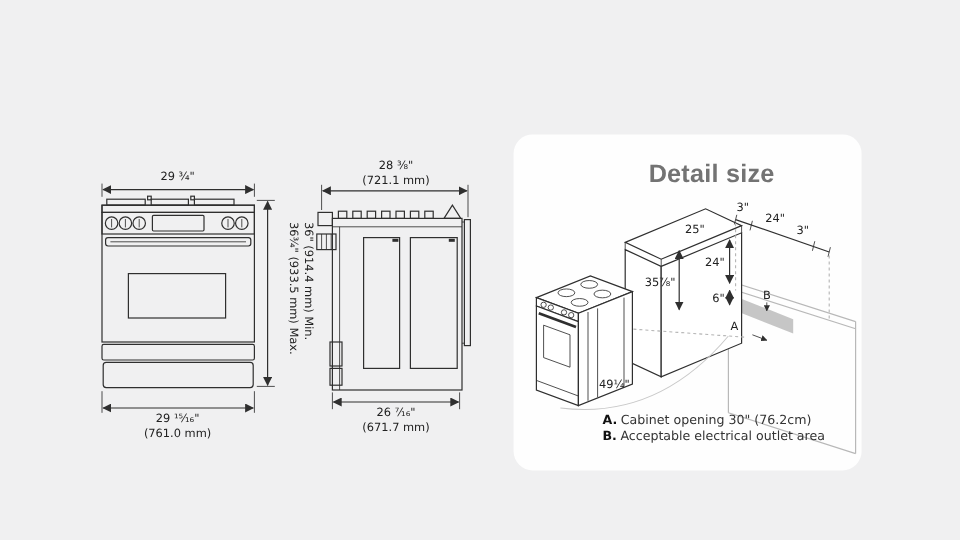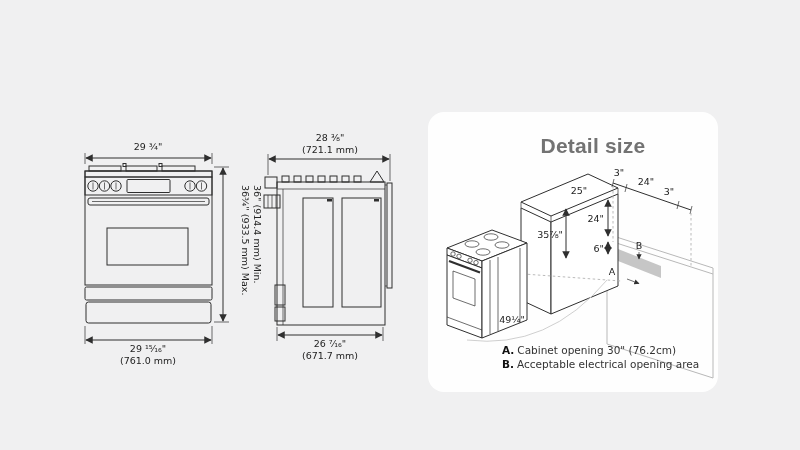--- a/index.html
+++ b/index.html
@@ -244,16 +244,16 @@
       <text x="211" y="95" text-anchor="middle">B</text>
       <line class="strokethin" x1="211" y1="98" x2="211" y2="105" marker-end="url(#ah)"></line>
     </g>
   </svg>
 
   <div class="legend">
     <div>
       <b>A.</b><span>Cabinet opening 30" (76.2cm)</span>
     </div>
     <div>
-      <b>B.</b><span>Acceptable electrical opening area</span>
+      <b>B.</b><span>Acceptable electrical outlet area</span>
     </div>
   </div>
 </div>
 
 </body></html>

